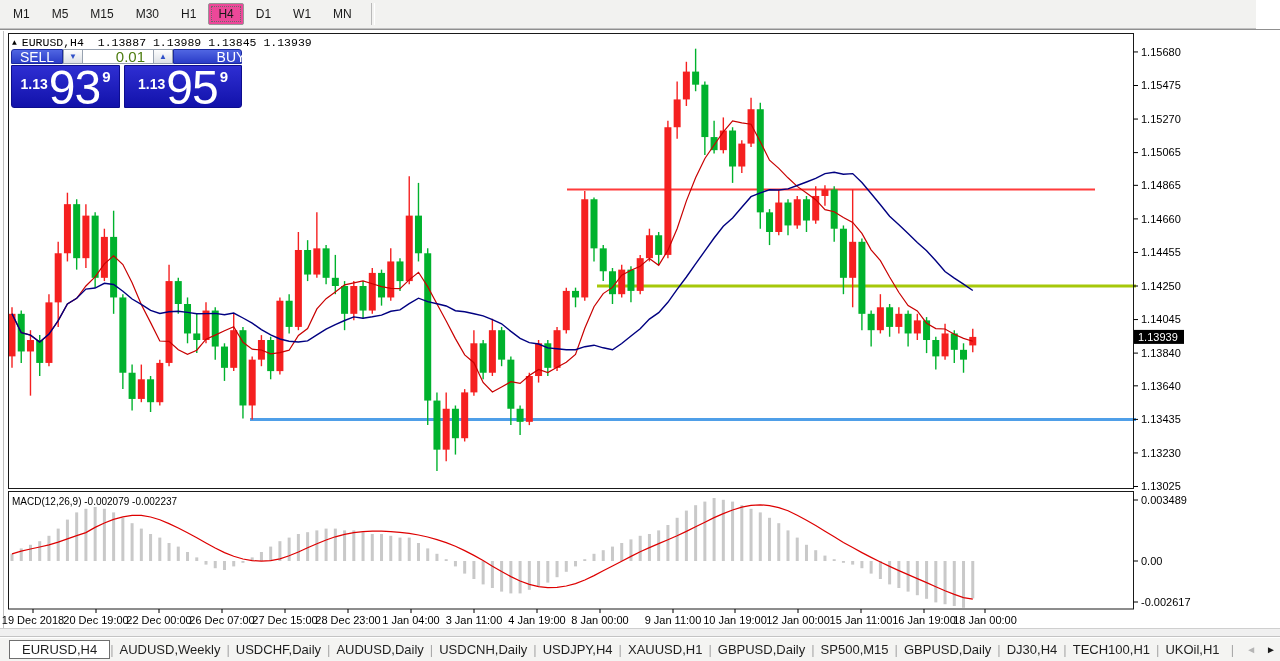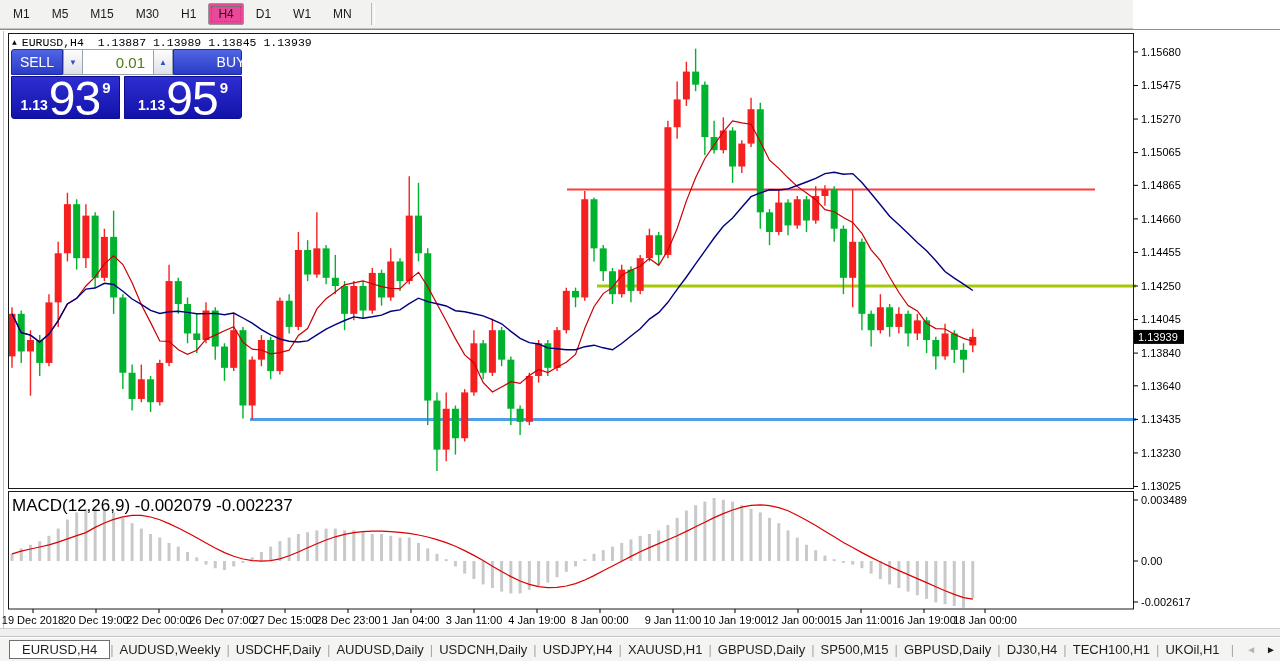--- a/index.html
+++ b/index.html
@@ -1,48 +1,48 @@
 <!DOCTYPE html>
 <html><head>
 <meta charset="utf-8">
 <style>
   html,body{margin:0;padding:0;background:#e8e8e8;}
   #app{position:relative;width:1280px;height:661px;overflow:hidden;background:#fff;
        font-family:"Liberation Sans",sans-serif;-webkit-font-smoothing:antialiased;}
   
-  #toolbar{position:absolute;left:0;top:0;width:1133px;height:29px;background:#f2f2f0;
+  #toolbar{position:absolute;left:0;top:0;width:1256px;height:29px;background:#f2f2f0;
            border-bottom:1px solid #c2c2c2;display:flex;align-items:center;padding-left:2px;box-sizing:border-box;}
   .tf-btn{font-size:12px;color:#1a1a1a;padding:3px 9px;margin:0 1px;border:1px solid transparent;border-radius:2px;cursor:default;}
   .tf-btn.active{background:#ec4899;border:1px solid #979797;outline:1px dotted #6a6a6a;outline-offset:-4px;}
   .tf-sep{width:2px;height:22px;border-left:1px solid #b9b9b9;border-right:1px solid #fff;margin:0 8px;}
   
   #chartwin{position:absolute;left:0;top:29px;width:1280px;height:599px;background:#ffffff;border-top:1px solid #8f8f8f;box-sizing:border-box;}
   #chart-svg{position:absolute;left:0;top:0;}
   .ax{font:11px "Liberation Sans",sans-serif;fill:#000;}
   #title-overlay{position:absolute;left:12px;top:6px;font-size:11.5px;color:#000;white-space:nowrap;font-family:Liberation Mono, monospace;}
   #title-overlay .tri{font-size:8px;vertical-align:1px;margin-right:5px;}
   #title-overlay b{font-weight:normal;}
-  #macd-label{position:absolute;left:12px;top:466px;font-size:17px;color:#000;}
+  #macd-label{position:absolute;left:12px;top:466px;font-size:10px;color:#000;}
   
   #trade-panel{position:absolute;left:11px;top:19px;width:231px;}
-  .tp-top{display:flex;height:26px;}
+  .tp-top{display:flex;height:15px;}
   .tp-btn{color:#fff;font-size:14px;display:flex;align-items:center;justify-content:center;
           background:linear-gradient(#5066e2,#2a3cc8);border:1px solid #1c2a9e;box-sizing:border-box;cursor:default;}
   #sell-btn{width:52px;border-radius:3px 0 0 0;}
   #buy-btn{width:69px;border-radius:0 3px 0 0;padding-left:47px;}
   .spin{width:20px;background:linear-gradient(#fdfdfd,#dde1e6);border:1px solid #98a2b0;box-sizing:border-box;
         color:#3050c8;font-size:8px;display:flex;align-items:center;justify-content:center;cursor:default;}
   .lot{width:70px;border:1px solid #98a2b0;border-left:none;border-right:none;box-sizing:border-box;
        font-family:"Liberation Sans",sans-serif;font-size:15px;text-align:right;padding:0 8px 0 0;color:#4d7c0f;background:#fff;}
   .tp-prices{display:flex;margin-top:1px;}
   .price-box{height:43px;color:#fff;display:flex;align-items:flex-end;justify-content:center;
              background:linear-gradient(#2e2ed2,#1212aa);border:1px solid #0d0d8e;box-sizing:border-box;}
   #sell-box{width:109px;border-radius:0 0 0 3px;}
   #buy-box{width:118px;margin-left:4px;border-radius:0 0 3px 0;}
-  .p-prefix{font-size:14px;font-weight:bold;margin:0 1px 5px 0;}
+  .p-prefix{font-size:14px;font-weight:bold;margin:0 1px 15px 0;}
   .p-big{font-size:48px;line-height:38px;letter-spacing:-1px;}
   .p-sup{font-size:15px;font-weight:bold;margin:0 0 22px 2px;}
   
   #scroll-strip{position:absolute;left:0;top:628px;width:1280px;height:9px;background:#f0f0f0;
                 border-top:1px solid #cfcfcf;border-bottom:1px solid #c4c4c4;box-sizing:border-box;}
   #tabbar{position:absolute;left:0;top:638px;width:1280px;height:23px;background:#f4f4f2;display:flex;align-items:center;box-sizing:border-box;}
   .tab{font-size:13px;color:#1f1f1f;padding:2px 6px;white-space:nowrap;cursor:default;}
   .tab.active{background:#fff;border:1px solid #6f6f6f;padding:1px 12px;margin-left:9px;}
   .tab-sep{color:#a8a8a8;font-size:13px;}
   #tab-nav{position:absolute;right:4px;top:0;height:23px;display:flex;align-items:center;gap:10px;}

